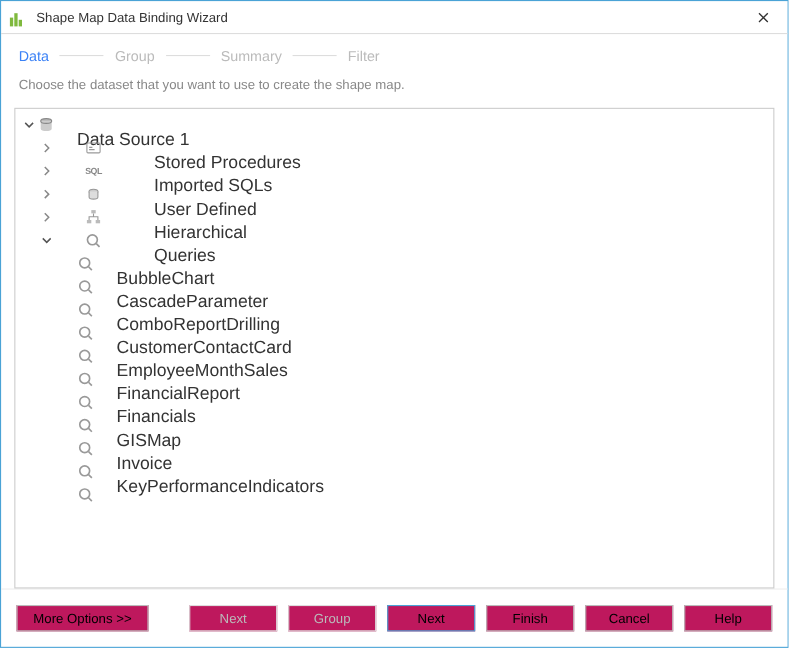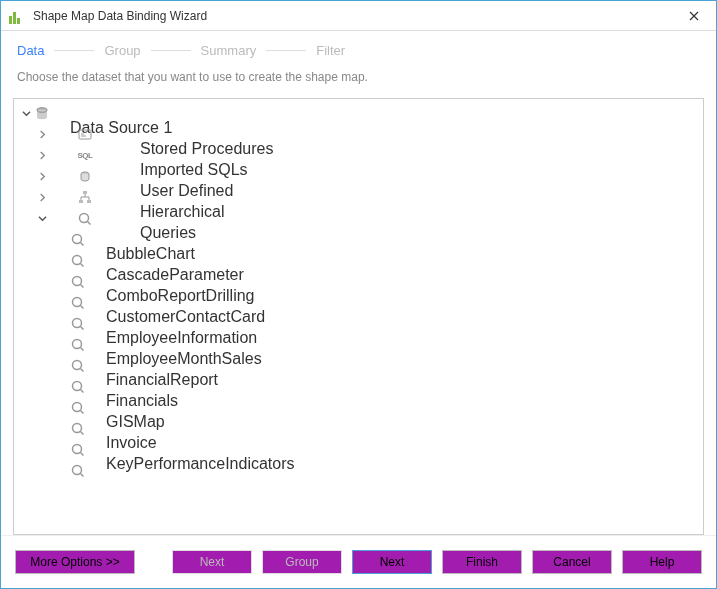--- a/index.html
+++ b/index.html
@@ -28,21 +28,21 @@
 .expander { width: 12px; height: 12px; display: inline-flex; align-items: center; justify-content: center; margin-right: 2px; color: #666; }
 .expander svg { width: 9px; height: 9px; }
 .node-icon { width: 16px; height: 16px; display: inline-flex; align-items: center; justify-content: center; margin-right: 20px; color: #999; }
 .node-label { font-size: 16px; color: #333; margin-top: 28px; }
 .indent-1 { padding-left: 22px; gap: 27px; }
 .indent-2 { padding-left: 42px; }
 .italic { font-style: italic; color: #555; }
 
 .footer { padding: 14px 14px; display: flex; align-items: center; gap: 10px; border-top: 1px solid #eee; }
 .footer .spacer { flex: 1; }
-.btn { min-width: 80px; height: 24px; border: 1px solid #bbb; background: #a21caf; font-size: 12px; cursor: pointer; padding: 0 10px; }
+.btn { min-width: 80px; height: 24px; border: 1px solid #bbb; background: #be185d; font-size: 12px; cursor: pointer; padding: 0 10px; }
 .btn:disabled { color: #bbb; border-color: #ddd; cursor: default; }
 .btn.primary { border-color: #4aa3d6; }
 .more-opts { min-width: 120px; }
 
 
 .tree-container::-webkit-scrollbar { width: 16px; }
 .tree-container::-webkit-scrollbar-track { background: #f0f0f0; }
 .tree-container::-webkit-scrollbar-thumb { background: #c8c8c8; border: 1px solid #aaa; }
 </style>
 </head>
@@ -222,32 +222,20 @@
                 </li>
                 <li>
                   <div class="tree-item indent-2">
                     <span class="expander"></span>
                     <span class="node-icon">
                       <svg viewBox="0 0 16 16">
                         <circle cx="7" cy="7" r="4.5" fill="none" stroke="#999" stroke-width="1.5"></circle>
                         <path d="M10.5 10.5 l3 3" stroke="#999" stroke-width="1.5"></path>
                       </svg>
                     </span>
-                    <span class="node-label">EmployeeInformation</span>
-                  </div>
-                </li>
-                <li>
-                  <div class="tree-item indent-2">
-                    <span class="expander"></span>
-                    <span class="node-icon">
-                      <svg viewBox="0 0 16 16">
-                        <circle cx="7" cy="7" r="4.5" fill="none" stroke="#999" stroke-width="1.5"></circle>
-                        <path d="M10.5 10.5 l3 3" stroke="#999" stroke-width="1.5"></path>
-                      </svg>
-                    </span>
                     <span class="node-label">EmployeeMonthSales</span>
                   </div>
                 </li>
                 <li>
                   <div class="tree-item indent-2">
                     <span class="expander"></span>
                     <span class="node-icon">
                       <svg viewBox="0 0 16 16">
                         <circle cx="7" cy="7" r="4.5" fill="none" stroke="#999" stroke-width="1.5"></circle>
                         <path d="M10.5 10.5 l3 3" stroke="#999" stroke-width="1.5"></path>

